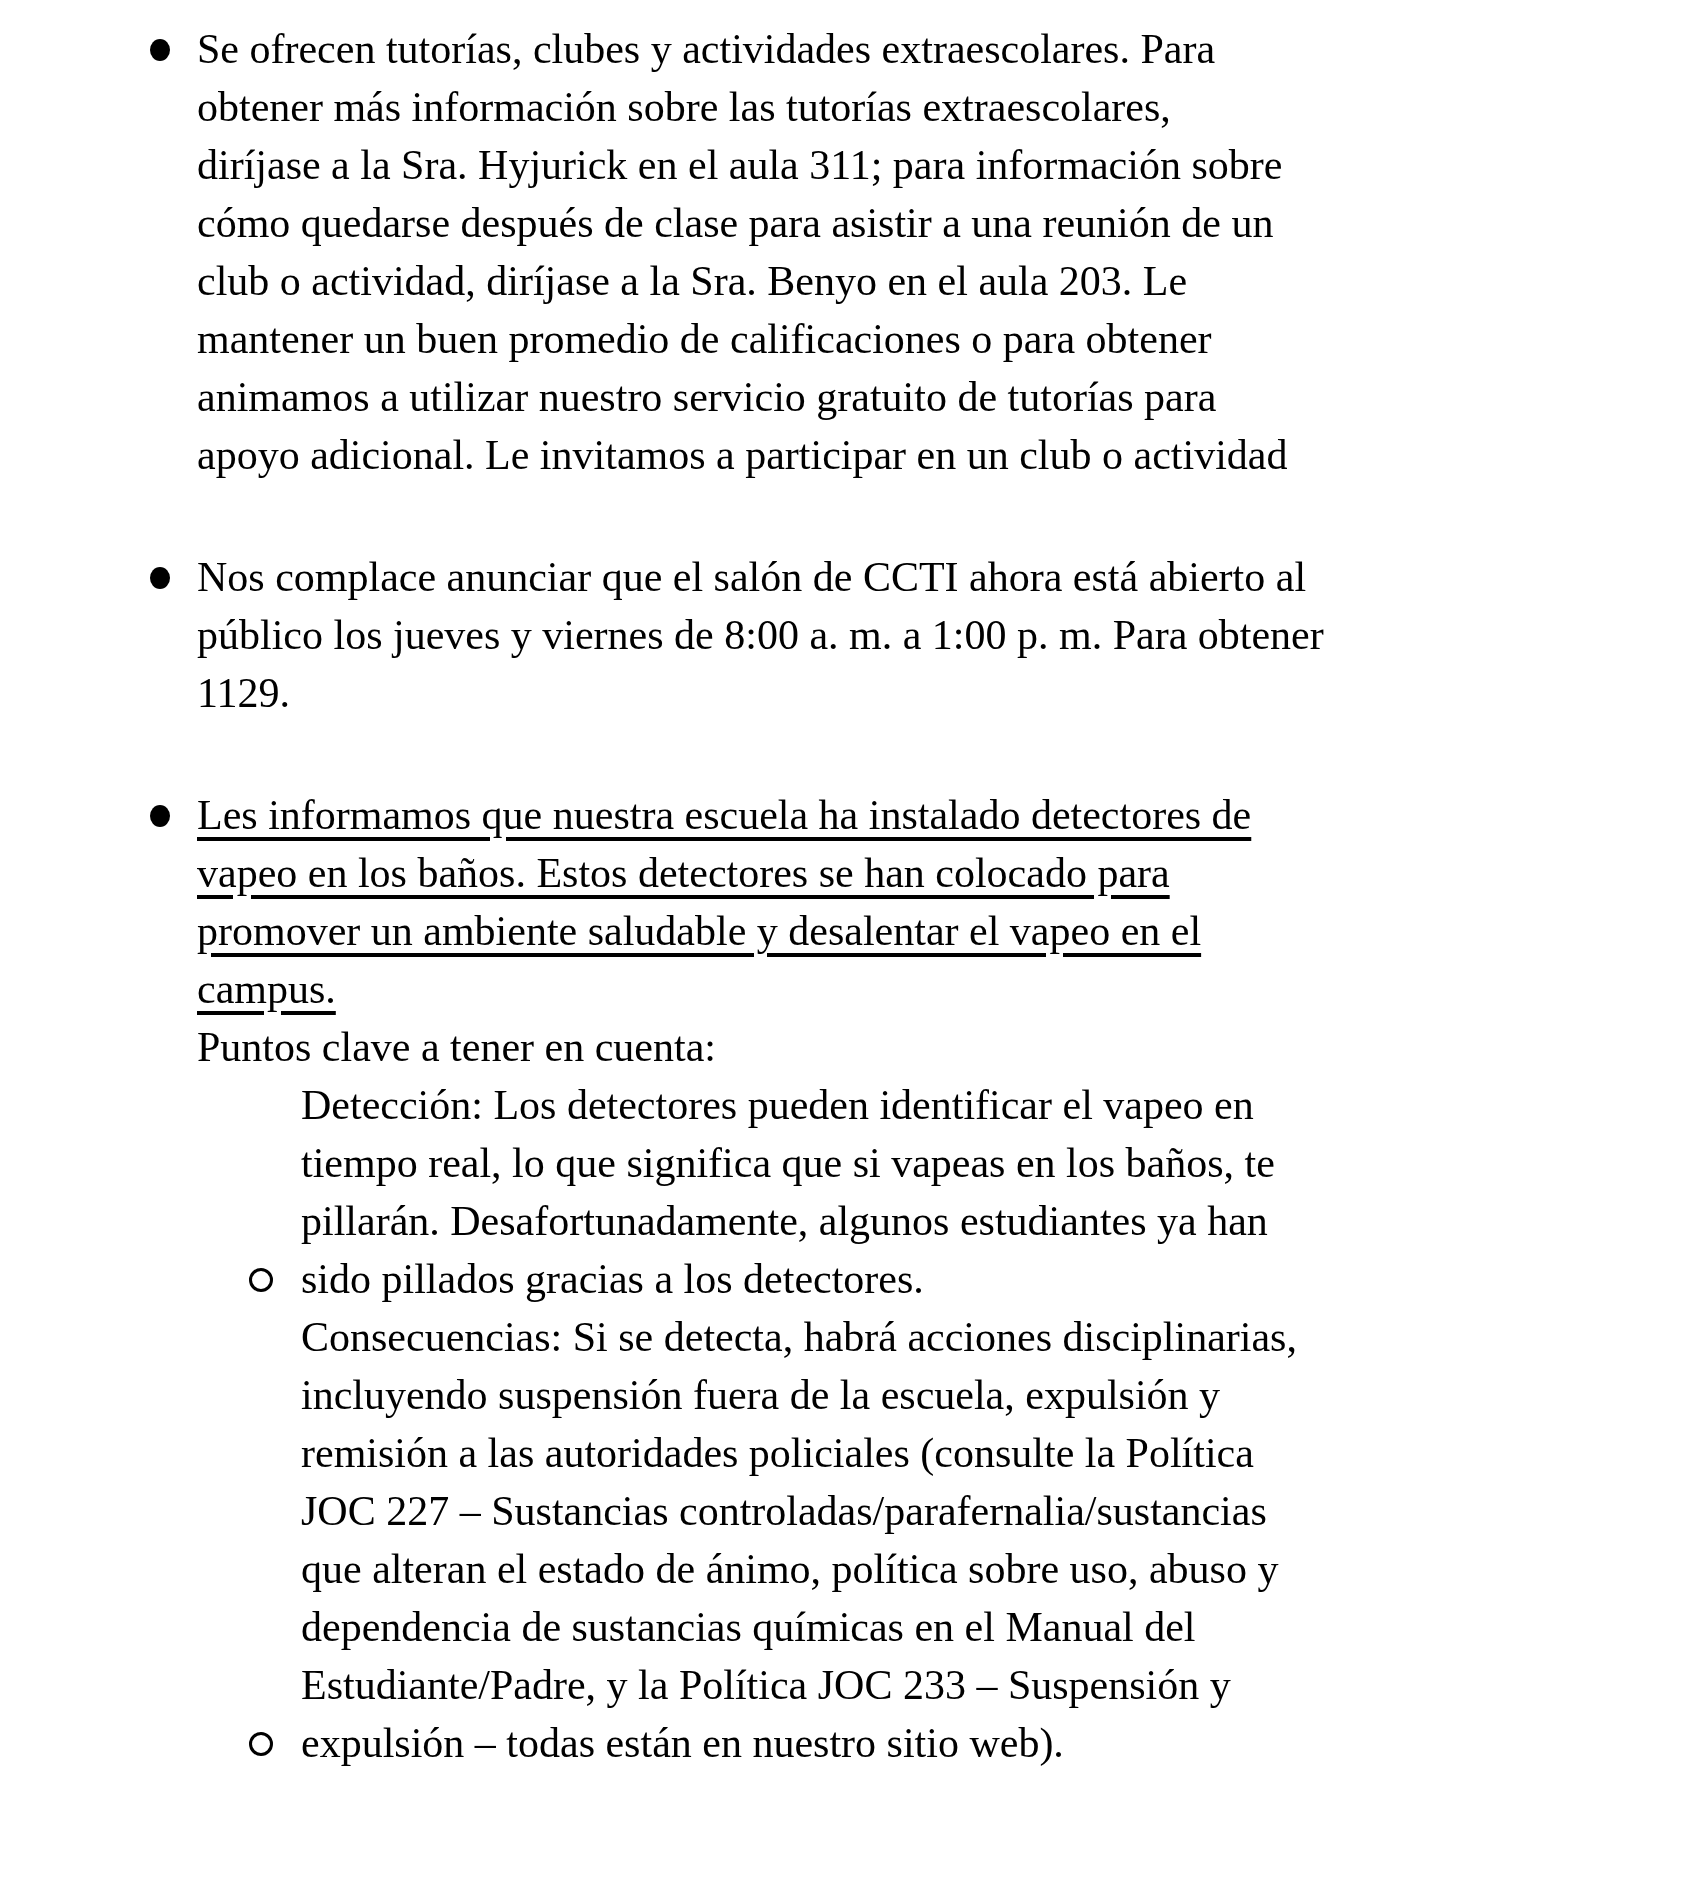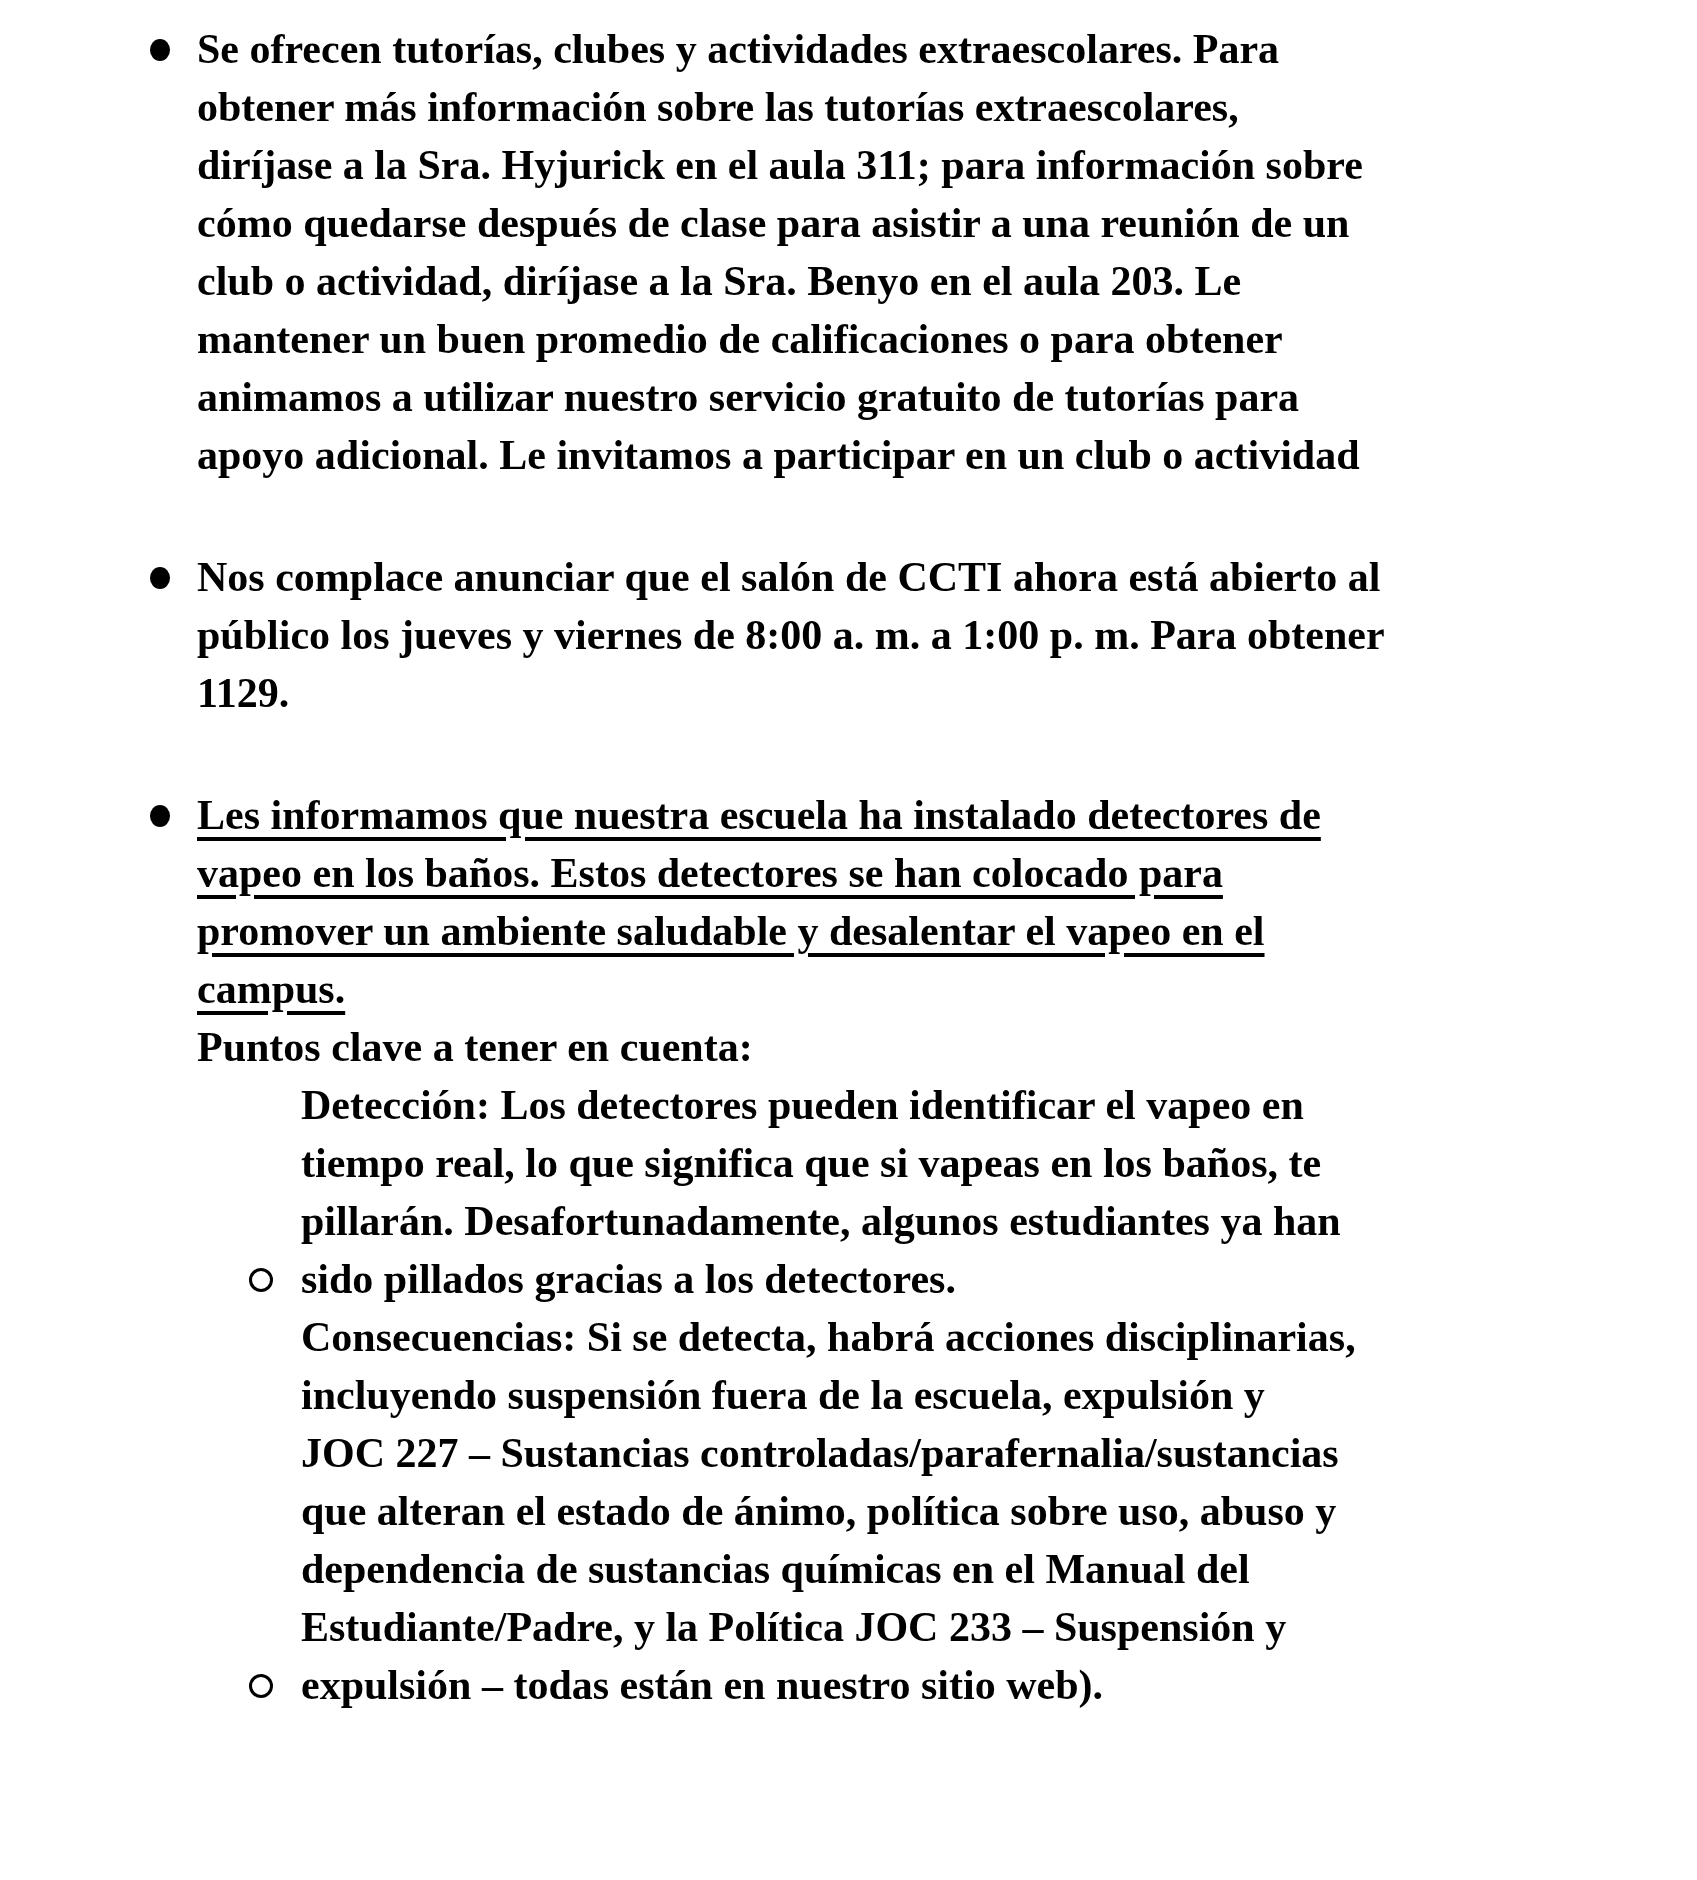--- a/index.html
+++ b/index.html
@@ -41,21 +41,20 @@
     height: 22px;
     background: #000000;
     border-radius: 50%;
   }
   .item-content {
     flex: 1 1 auto;
     min-width: 0;
   }
   .line {
     white-space: nowrap;
-    font-weight: bold;
   }
   .u-line span {
     text-decoration: underline;
     text-decoration-thickness: 4px;
     text-underline-offset: 8px;
   }
   .sub-item {
     display: flex;
     align-items: flex-end;
     margin-left: 52px;
@@ -131,20 +130,21 @@
         </div>
       </div>
 
       <div class="sub-item">
         <div class="marker-col-2">
           <span class="circle"></span>
         </div>
         <div class="item-content">
           <div class="line"><span>Consecuencias: Si se detecta, habrá acciones disciplinarias,</span></div>
           <div class="line"><span>incluyendo suspensión fuera de la escuela, expulsión y</span></div>
+          <div class="line"><span>remisión a las autoridades policiales (consulte la Política</span></div>
           <div class="line"><span>JOC 227 – Sustancias controladas/parafernalia/sustancias</span></div>
           <div class="line"><span>que alteran el estado de ánimo, política sobre uso, abuso y</span></div>
           <div class="line"><span>dependencia de sustancias químicas en el Manual del</span></div>
           <div class="line"><span>Estudiante/Padre, y la Política JOC 233 – Suspensión y</span></div>
           <div class="line"><span>expulsión – todas están en nuestro sitio web).</span></div>
         </div>
       </div>
 
     </div>
   </div>

